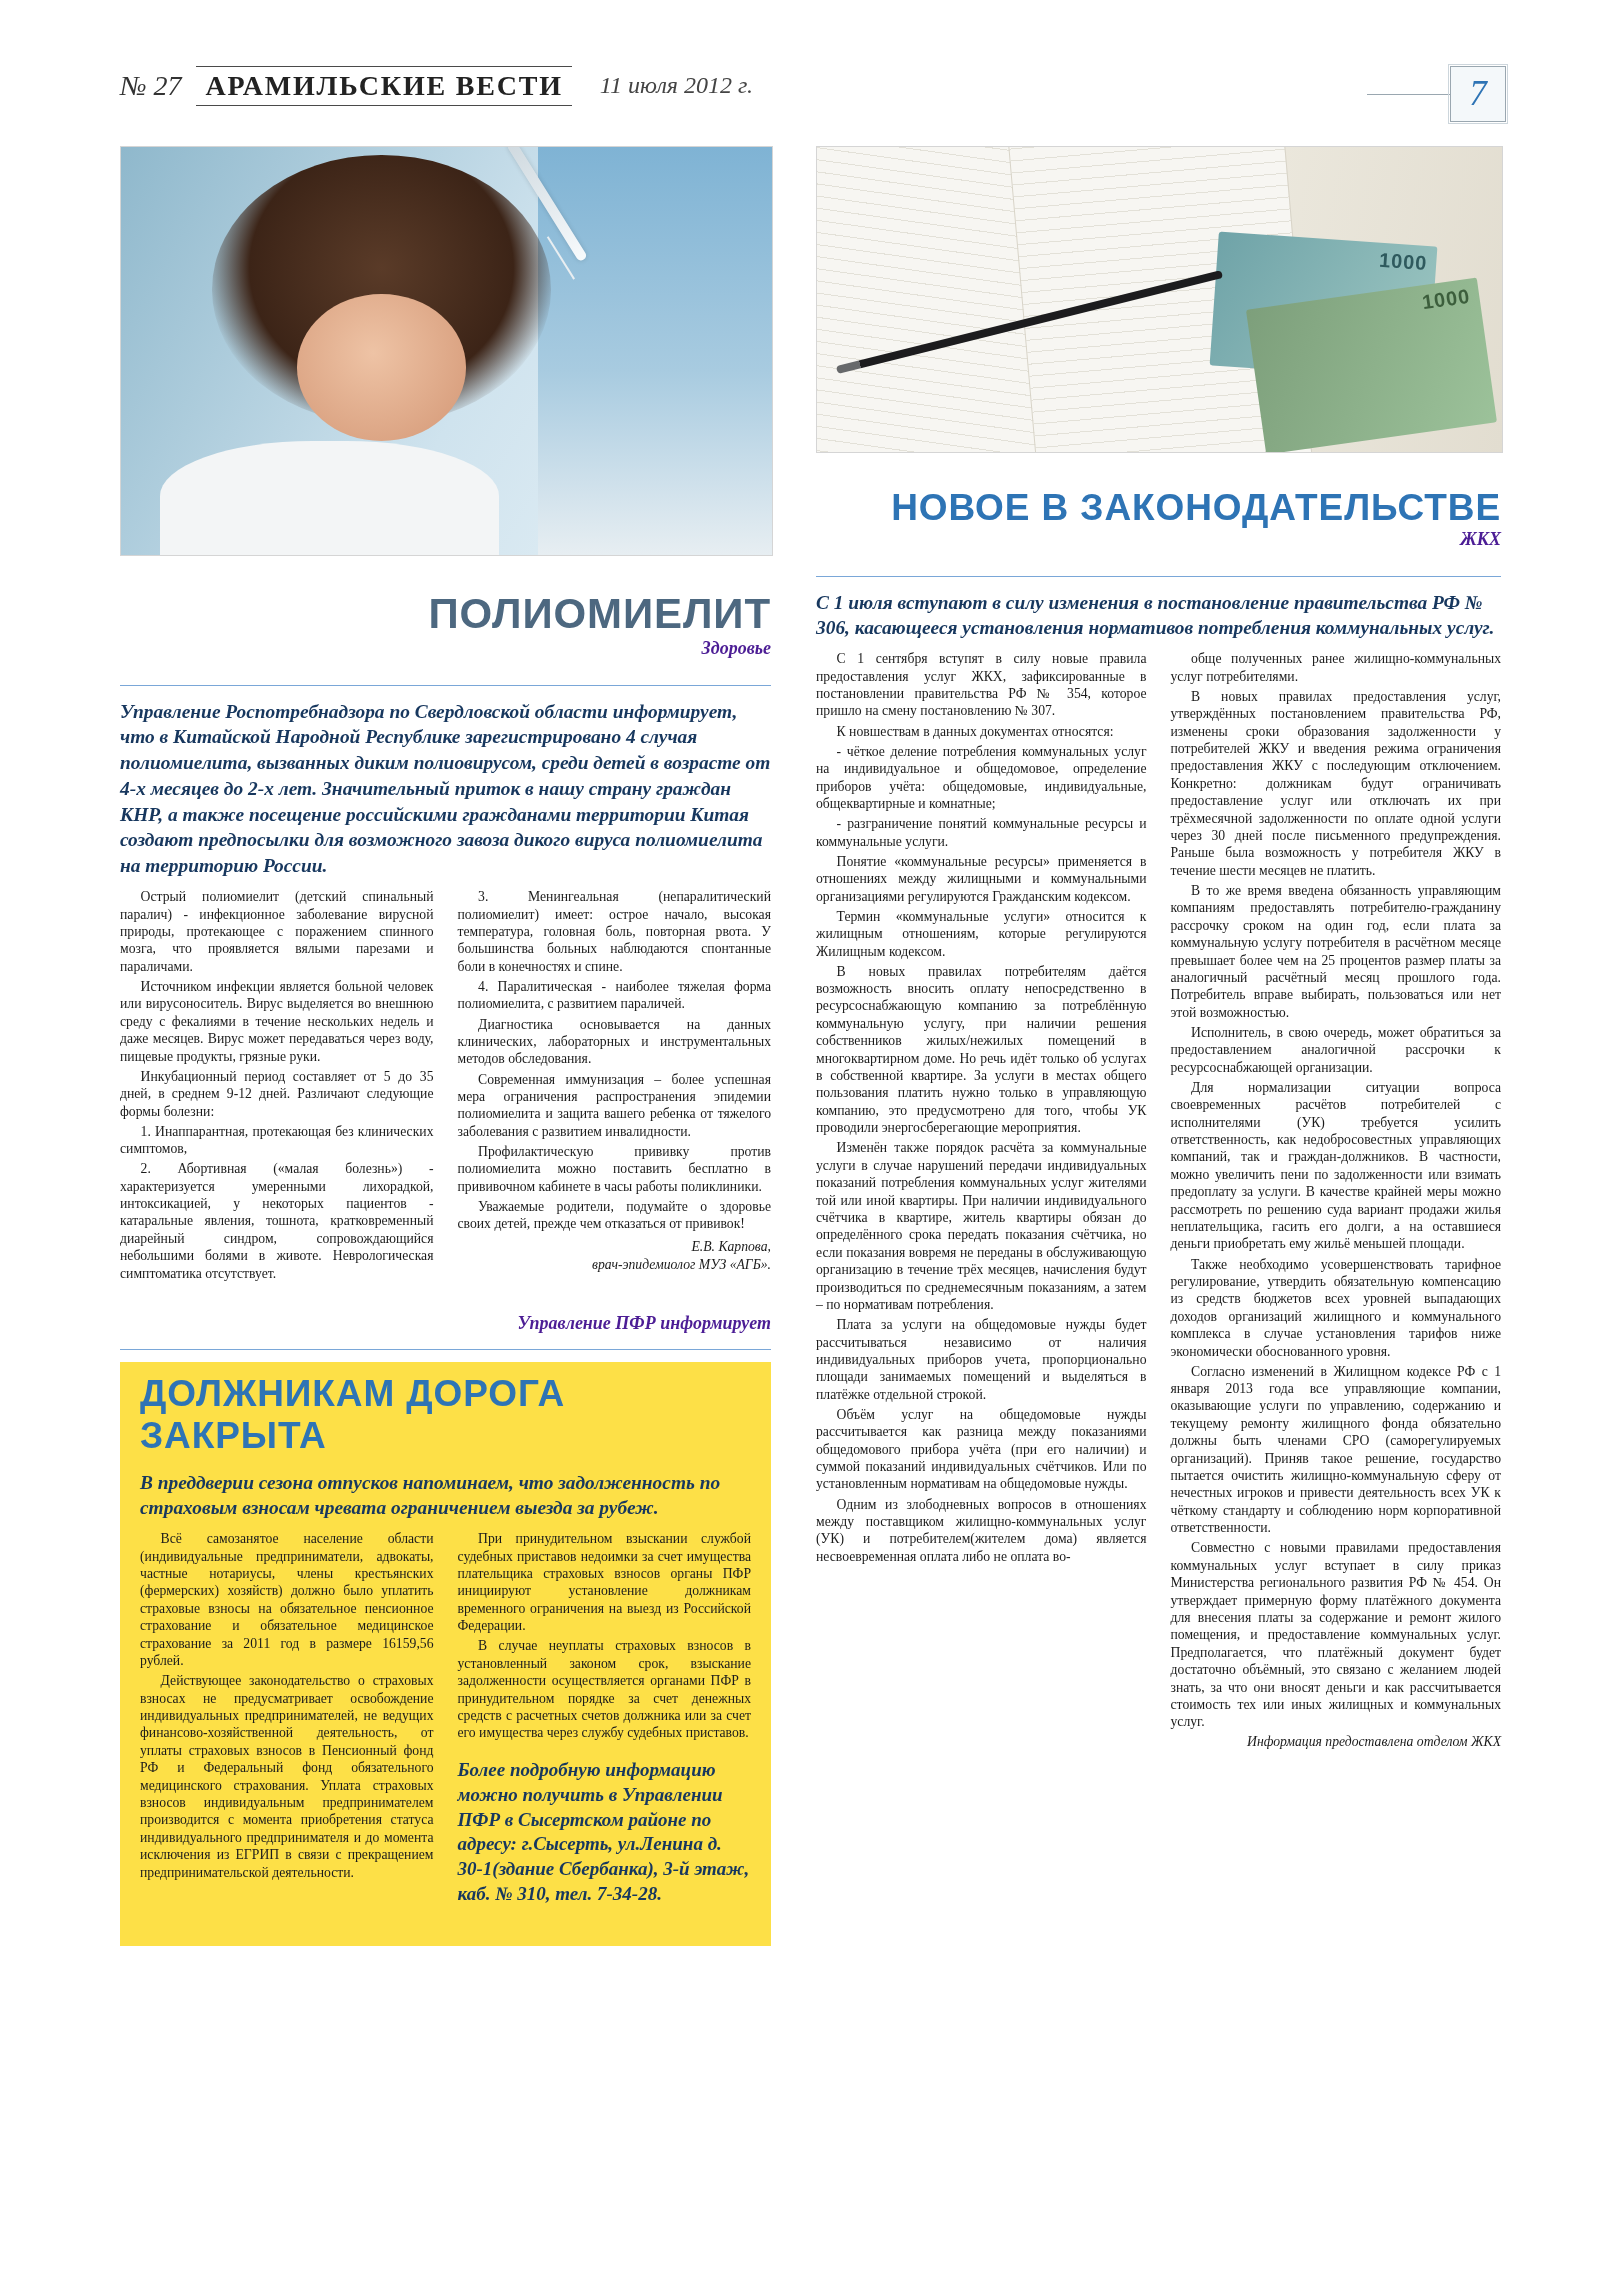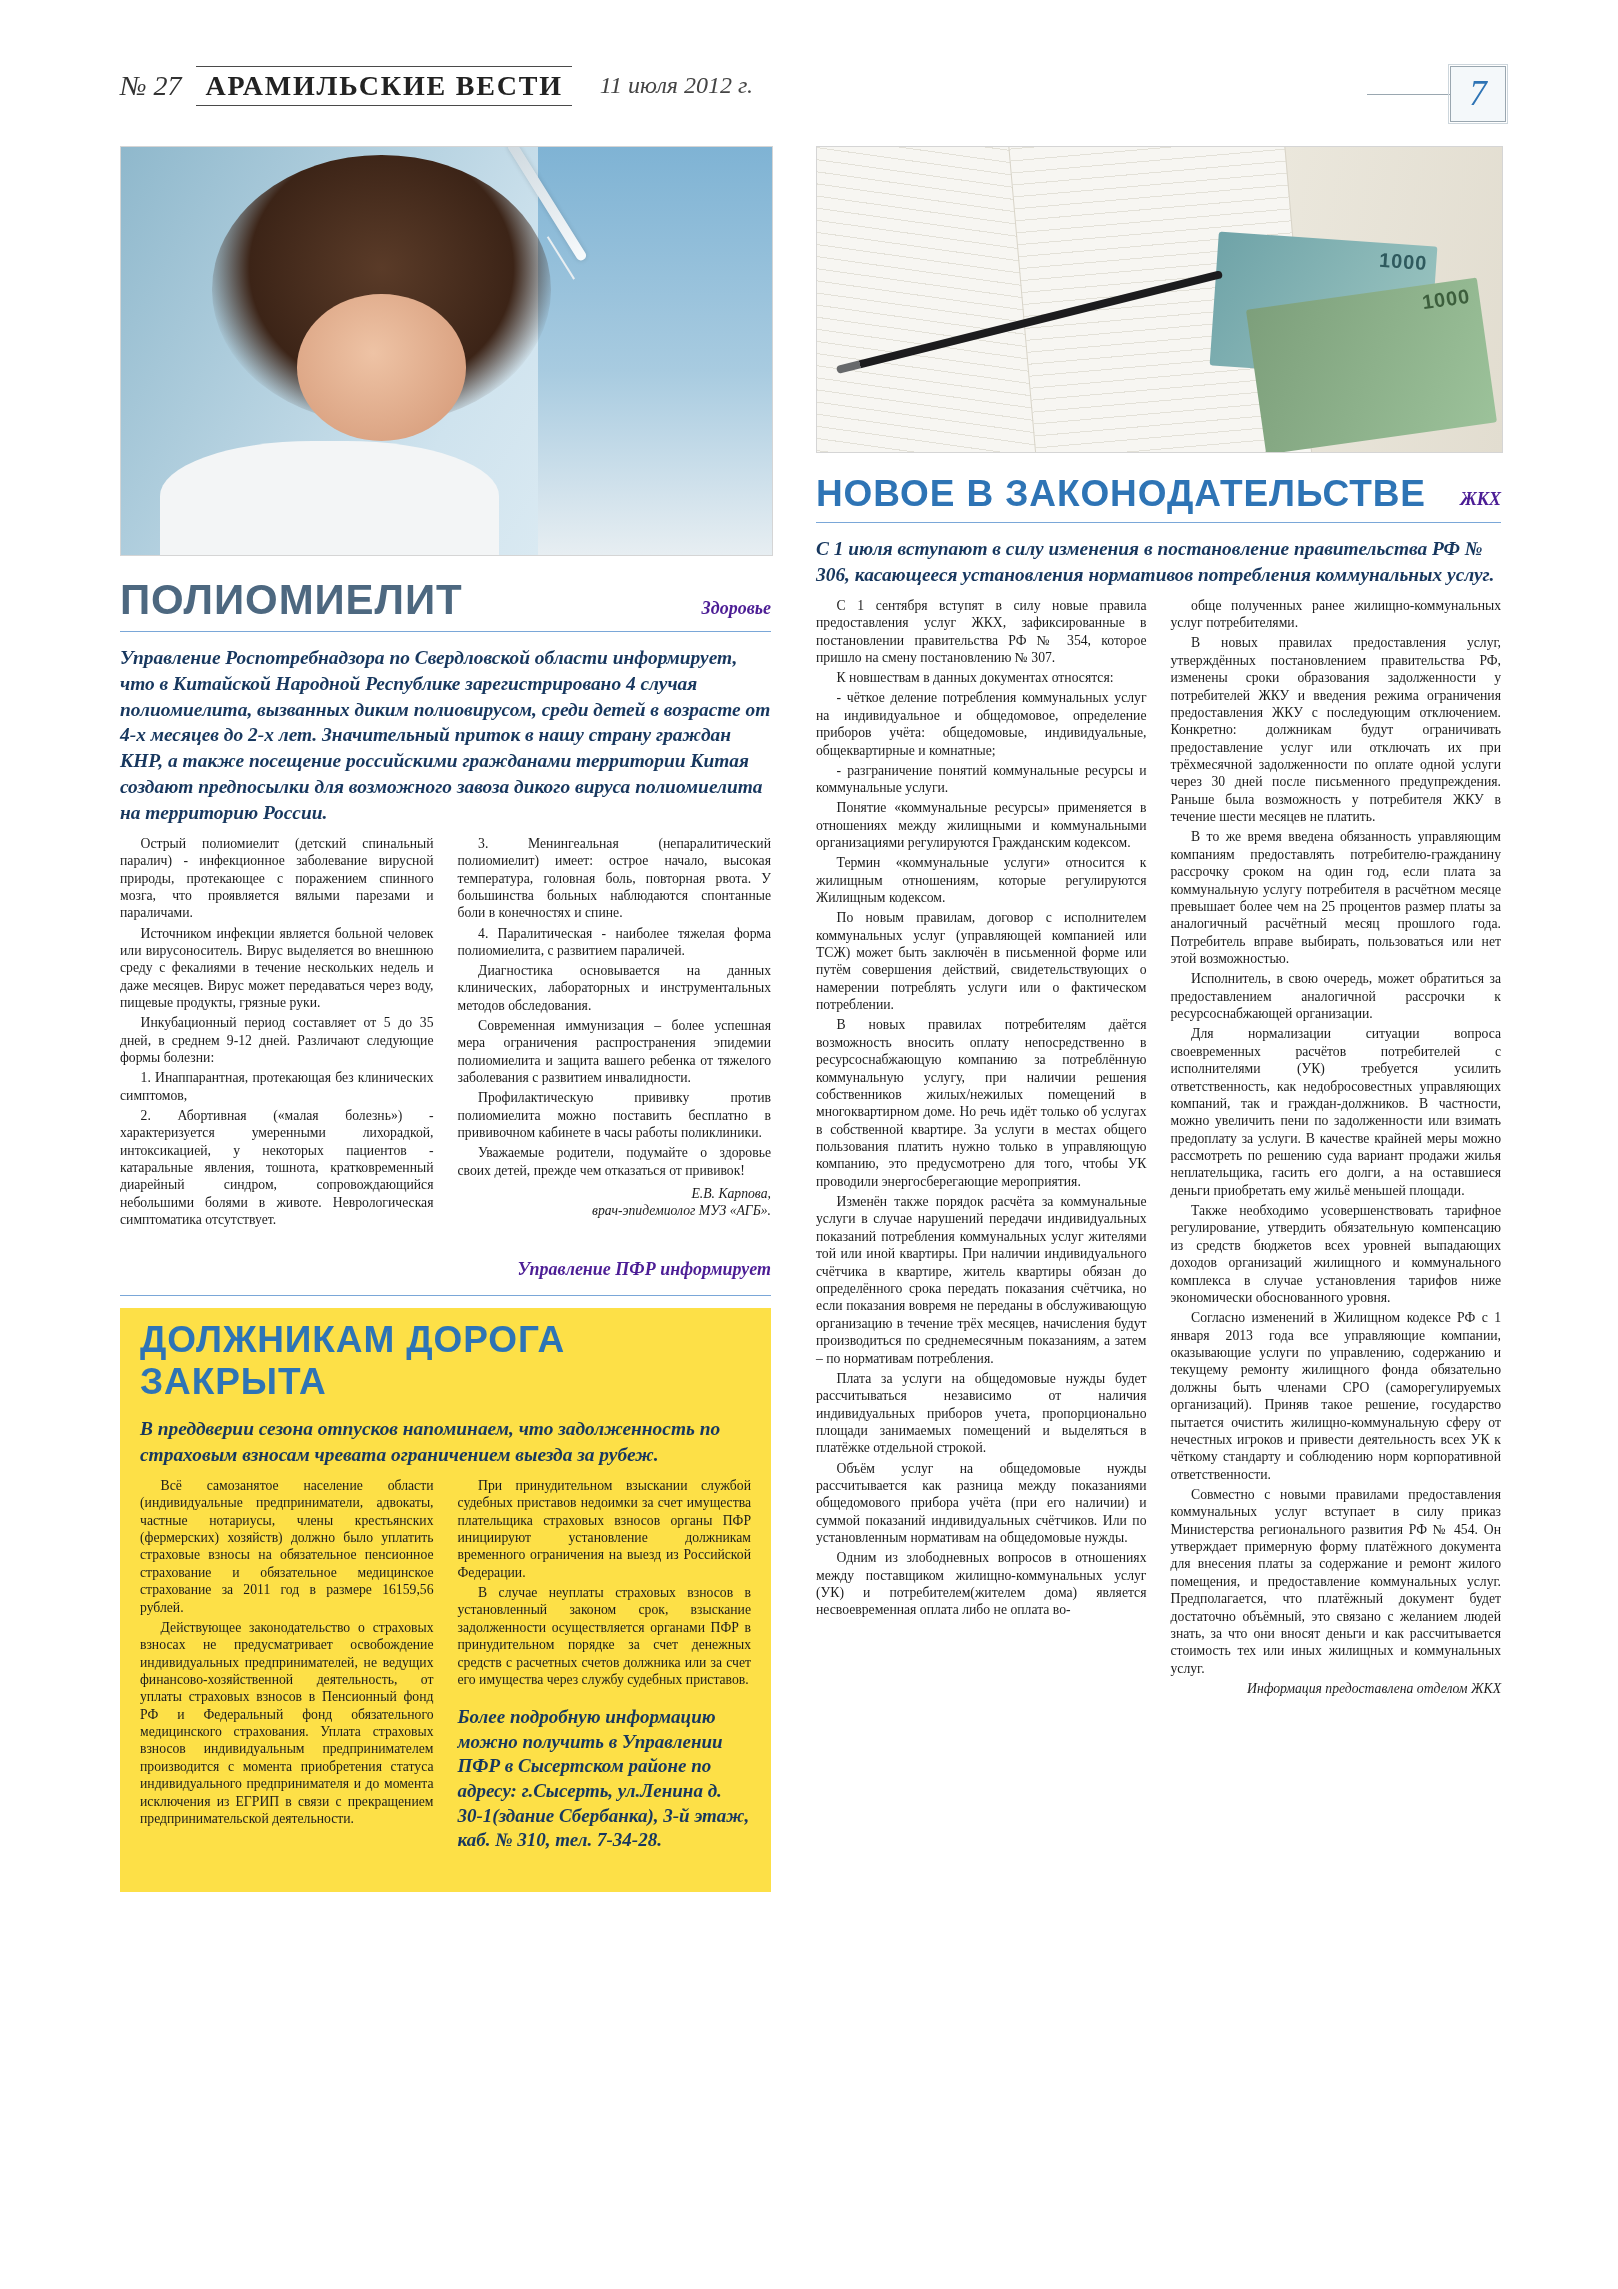--- a/index.html
+++ b/index.html
@@ -39,21 +39,21 @@
   .up-receipt{position:absolute;background:repeating-linear-gradient(0deg,#f7f6f2 0 11px,#e3e1d8 11px 12px);border:0.9px solid #d8d4c8;}
   .up-r1{left:-3%;top:-10%;width:55%;height:120%;transform:rotate(8deg);}
   .up-r2{left:30%;top:-5%;width:40%;height:115%;transform:rotate(-5deg);}
   .up-note{position:absolute;border-radius:2.8px;display:flex;align-items:flex-start;justify-content:flex-end;padding:5.5px 9.2px;box-sizing:border-box;}
   .up-n1{right:2%;bottom:4%;width:34%;height:48%;background:linear-gradient(120deg,#7d9f7b,#9cc29a);transform:rotate(-8deg);}
   .up-n2{right:10%;bottom:26%;width:32%;height:44%;background:linear-gradient(120deg,#6fa3a8,#9ec7c2);transform:rotate(4deg);}
   .up-note span{font-size:20px;font-weight:bold;color:#3c5e3c;letter-spacing:0.9px;font-family:"Liberation Sans",sans-serif;}
   .up-n2 span{color:#2f5a5e;}
   .up-pen{position:absolute;left:2%;top:56%;width:58%;height:8.3px;background:linear-gradient(90deg,#67696b 0 6%,#1c1c1e 6%);border-radius:4.6px;transform:rotate(-14deg);}
   
-  .article-head{display:flex;justify-content:space-between;align-items:flex-end;border-bottom:1.8px solid #7aa7d8;padding-bottom:7px;margin-top:20px;}
+  .article-head{display:flex;justify-content:space-between;align-items:flex-end;border-bottom:1.8px solid #7aa7d8;padding-bottom:20px;margin-top:34px;flex-direction:column;}
   .headline{margin:0;font-family:"Liberation Sans",sans-serif;font-weight:600;letter-spacing:0.9px;}
   .headline.steel{color:#4d6880;font-size:42px;}
   .headline.bright{color:#2e74b5;font-size:37px;}
   .rubric{font-size:18px;font-weight:bold;font-style:italic;color:#4c1d95;white-space:nowrap;padding-bottom:5.5px;}
   .rubric-row{text-align:right;border-bottom:1.8px solid #7aa7d8;padding-bottom:15px;margin-top:28px;}
   
   .lead{font-size:19.4px;line-height:1.33;font-weight:bold;font-style:italic;color:#17375e;margin:13px 0 9.2px;text-align:left;}
   .twocol{display:grid;grid-template-columns:1fr 1fr;column-gap:24px;margin-top:7.4px;}
   .body{font-size:13.7px;line-height:1.27;text-align:justify;}
   .body p{margin:0 0 2.8px;text-indent:1.5em;}
@@ -176,21 +176,20 @@
       <p class="lead">С 1 июля вступают в силу изменения в постановление правительства РФ № 306, касающееся установления нормативов потребления коммунальных услуг.</p>
 
       <div class="twocol">
         <div class="body">
             <p>С 1 сентября вступят в силу новые правила предоставления услуг ЖКХ, зафиксированные в постановлении правительства РФ № 354, которое пришло на смену постановлению № 307.</p>
             <p>К новшествам в данных документах относятся:</p>
             <p>- чёткое деление потребления коммунальных услуг на индивидуальное и общедомовое, определение приборов учёта: общедомовые, индивидуальные, общеквартирные и комнатные;</p>
             <p>- разграничение понятий коммунальные ресурсы и коммунальные услуги.</p>
             <p>Понятие «коммунальные ресурсы» применяется в отношениях между жилищными и коммунальными организациями регулируются Гражданским кодексом.</p>
             <p>Термин «коммунальные услуги» относится к жилищным отношениям, которые регулируются Жилищным кодексом.</p>
-            <p>По новым правилам, договор с исполнителем коммунальных услуг (управляющей компанией или ТСЖ) может быть заключён в письменной форме или путём совершения действий, свидетельствующих о намерении потреблять услуги или о фактическом потреблении.</p>
             <p>В новых правилах потребителям даётся возможность вносить оплату непосредственно в ресурсоснабжающую компанию за потреблённую коммунальную услугу, при наличии решения собственников жилых/нежилых помещений в многоквартирном доме. Но речь идёт только об услугах в собственной квартире. За услуги в местах общего пользования платить нужно только в управляющую компанию, это предусмотрено для того, чтобы УК проводили энергосберегающие мероприятия.</p>
             <p>Изменён также порядок расчёта за коммунальные услуги в случае нарушений передачи индивидуальных показаний потребления коммунальных услуг жителями той или иной квартиры. При наличии индивидуального счётчика в квартире, житель квартиры обязан до определённого срока передать показания счётчика, но если показания вовремя не переданы в обслуживающую организацию в течение трёх месяцев, начисления будут производиться по среднемесячным показаниям, а затем – по нормативам потребления.</p>
             <p>Плата за услуги на общедомовые нужды будет рассчитываться независимо от наличия индивидуальных приборов учета, пропорционально площади занимаемых помещений и выделяться в платёжке отдельной строкой.</p>
             <p>Объём услуг на общедомовые нужды рассчитывается как разница между показаниями общедомового прибора учёта (при его наличии) и суммой показаний индивидуальных счётчиков. Или по установленным нормативам на общедомовые нужды.</p>
             <p>Одним из злободневных вопросов в отношениях между поставщиком жилищно-коммунальных услуг (УК) и потребителем(жителем дома) является несвоевременная оплата либо не оплата во-</p>
           </div>
         <div>
           <div class="body">
               <p>обще полученных ранее жилищно-коммунальных услуг потребителями.</p>
               <p>В новых правилах предоставления услуг, утверждённых постановлением правительства РФ, изменены сроки образования задолженности у потребителей ЖКУ и введения режима ограничения предоставления ЖКУ с последующим отключением. Конкретно: должникам будут ограничивать предоставление услуг или отключать их при трёхмесячной задолженности по оплате одной услуги через 30 дней после письменного предупреждения. Раньше была возможность у потребителя ЖКУ в течение шести месяцев не платить.</p>

